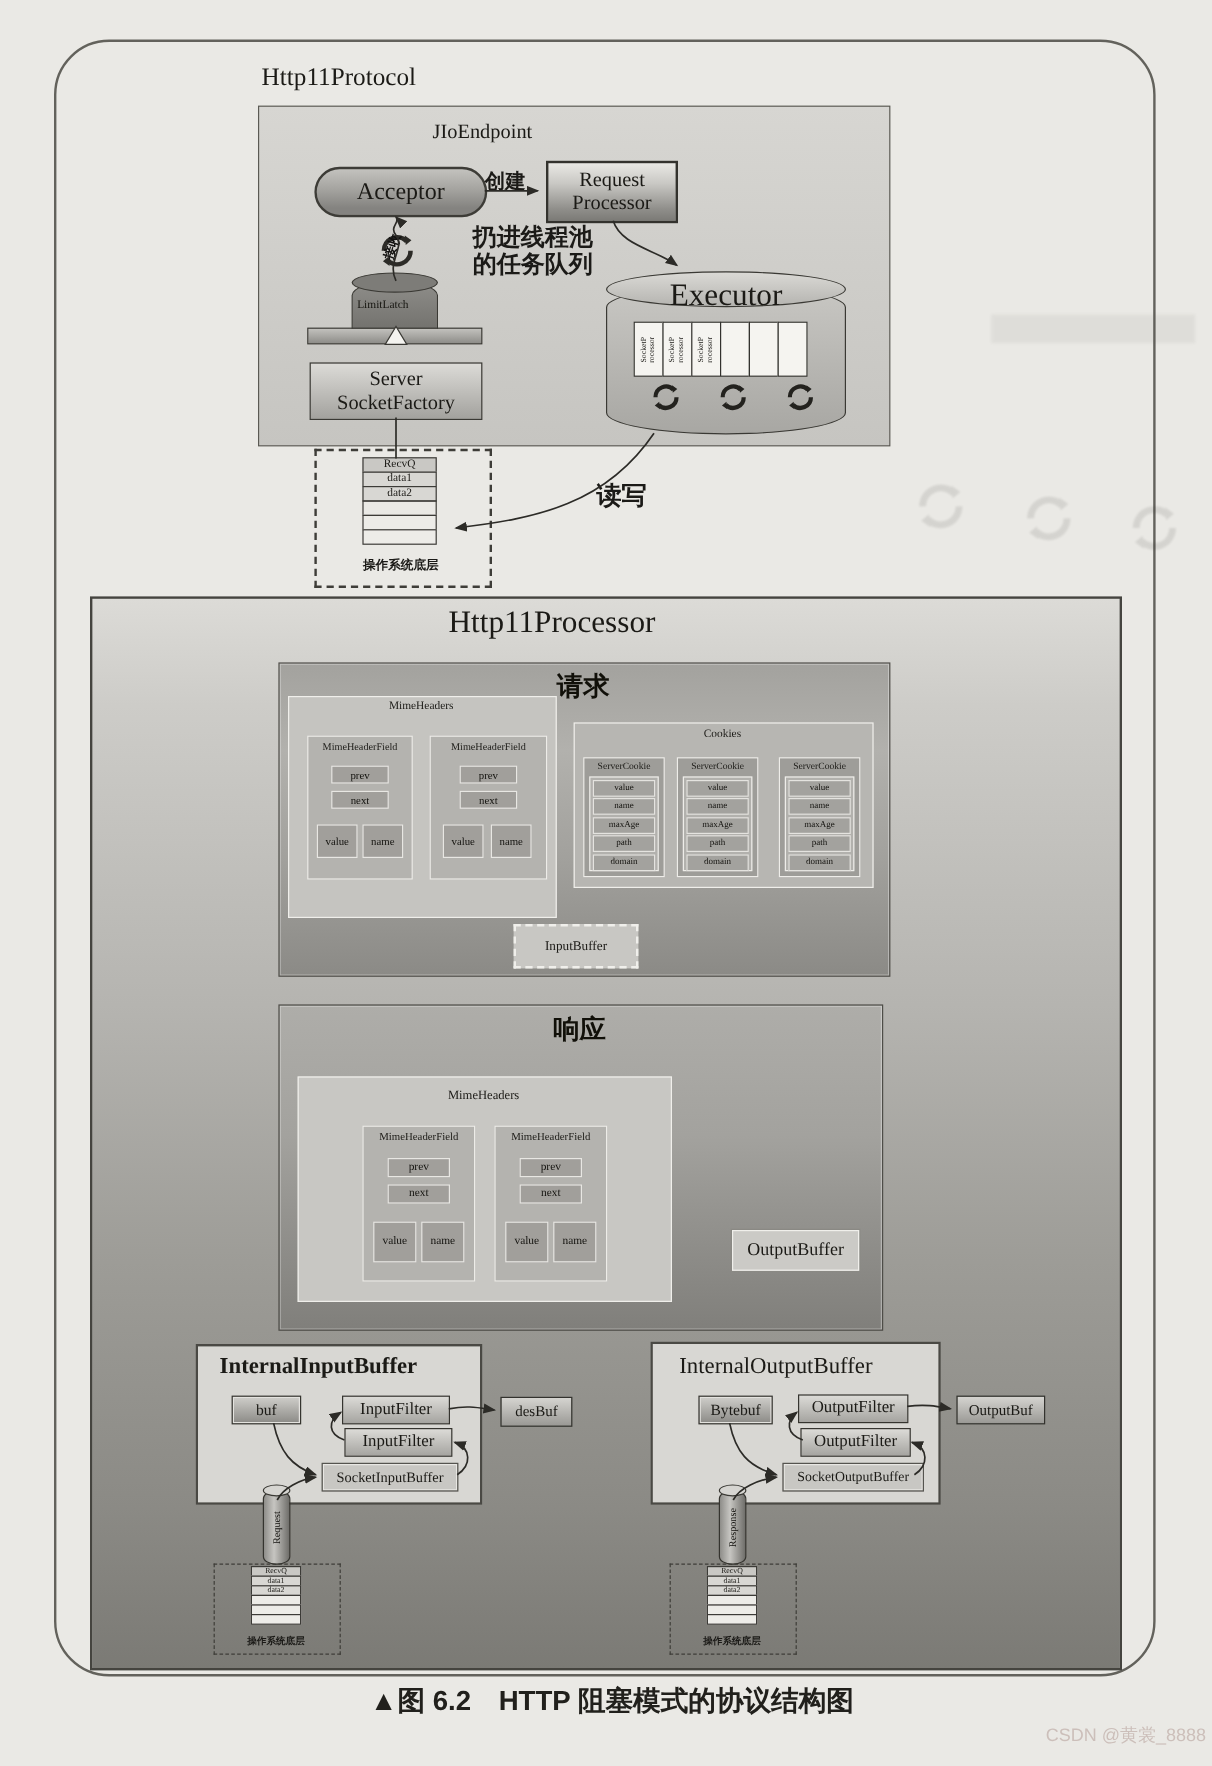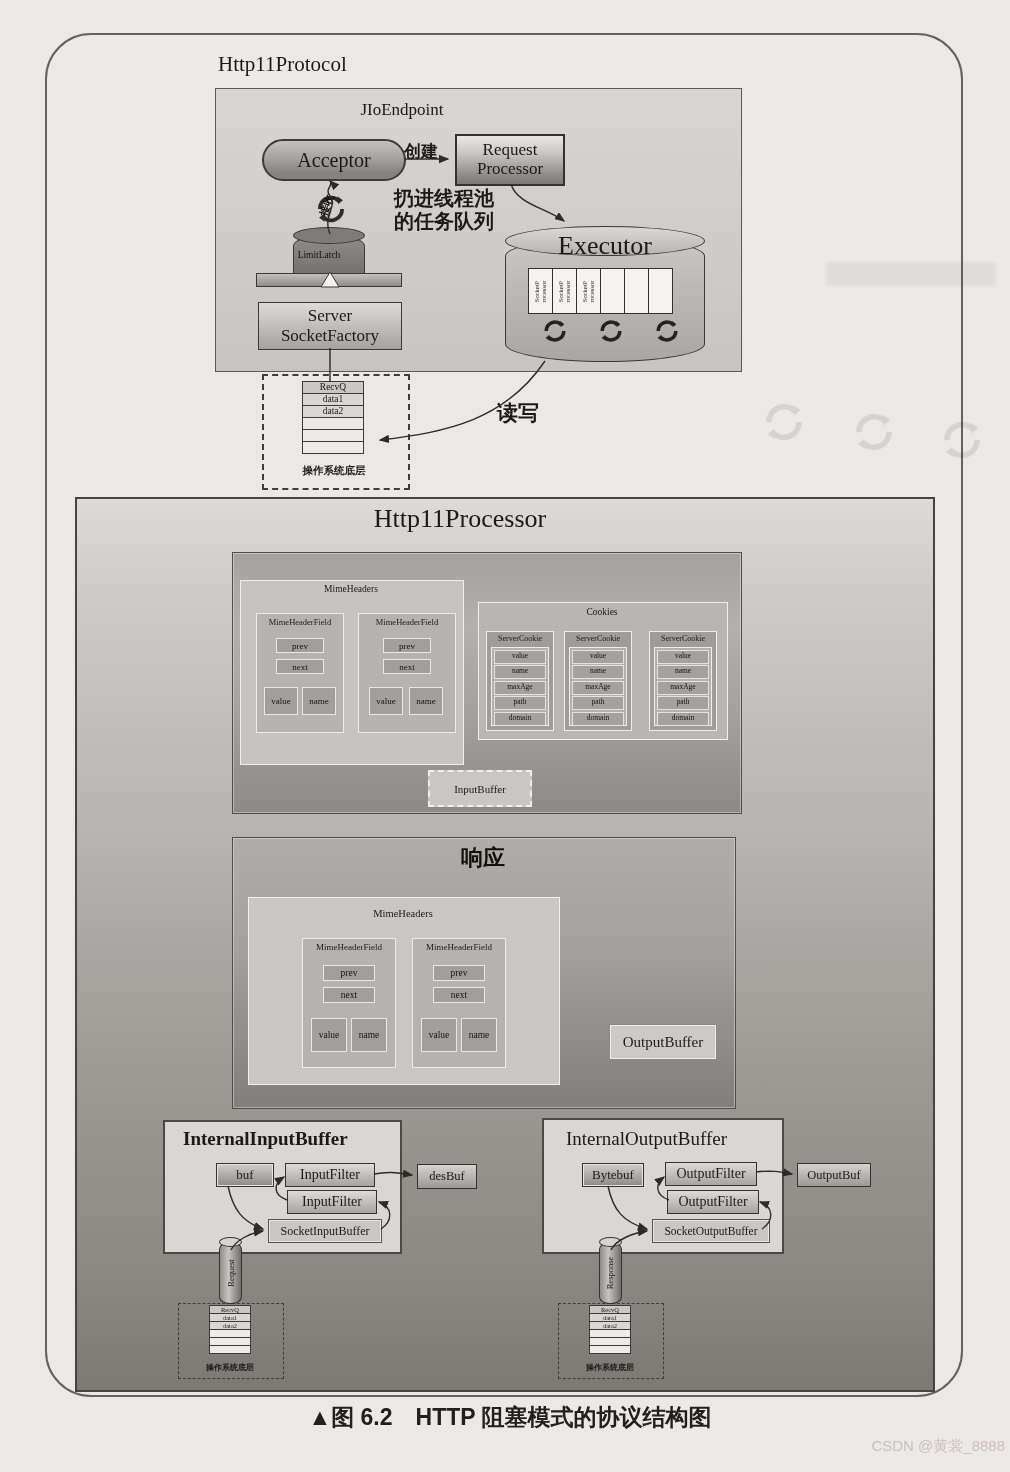--- a/index.html
+++ b/index.html
@@ -202,20 +202,21 @@
     <div class="ostable-row" style="height:13px;font-size:9.5px;background:#edece8;"></div>
   </div>
   <div class="abs cn" style="left:266px;top:464px;width:136px;text-align:center;font-size:10.5px;font-weight:600;">操作系统底层</div>
 
   <div class="abs cn" style="left:497px;top:399px;font-size:21px;">读写</div>
 
   <div class="abs bigbox"></div>
   <div class="abs" style="left:260px;top:504px;width:400px;text-align:center;font-size:26px;">Http11Processor</div>
 
   <div class="abs panel-dark req" style="left:232px;top:552px;width:508px;height:260px;"></div>
+  <div class="abs cn" style="left:232px;top:557px;width:508px;text-align:center;font-size:22px;color:#111009;">请求</div>
 
   <div class="abs litepanel mh" style="left:240px;top:580px;width:222px;height:183px;"></div>
   <div class="abs" style="left:240px;top:584px;width:222px;text-align:center;font-size:9.5px;">MimeHeaders</div>
 
   <div class="abs mhf" style="left:256px;top:613px;width:86px;height:118px;">
     <div style="text-align:center;font-size:8.5px;margin-top:3px;">MimeHeaderField</div>
     <div class="bar center" style="position:absolute;left:19px;top:24px;width:46px;height:13px;font-size:9px;">prev</div>
     <div class="bar center" style="position:absolute;left:19px;top:45px;width:46px;height:13px;font-size:9px;">next</div>
     <div class="cell center" style="position:absolute;left:7px;top:73px;width:32px;height:26px;font-size:9px;">value</div>
     <div class="cell center" style="position:absolute;left:45px;top:73px;width:32px;height:26px;font-size:9px;">name</div>
@@ -288,21 +289,21 @@
     <div class="cell center" style="position:absolute;left:8px;top:79px;width:34px;height:32px;font-size:9.5px;">value</div>
     <div class="cell center" style="position:absolute;left:48px;top:79px;width:34px;height:32px;font-size:9.5px;">name</div>
   </div>
 
   <div class="abs obuf center" style="left:610px;top:1025px;width:104px;height:32px;">
     <span style="font-size:15px;">OutputBuffer</span>
   </div>
 
   <div class="abs iib" style="left:163px;top:1120px;width:235px;height:130px;"></div>
   <div class="abs" style="left:183px;top:1128px;font-size:19px;font-weight:bold;">InternalInputBuffer</div>
-  <div class="abs bufbox center" style="left:216px;top:1163px;width:56px;height:22px;">
+  <div class="abs bufbox center" style="left:193px;top:1163px;width:56px;height:22px;">
     <span style="font-size:13px;">buf</span>
   </div>
   <div class="abs filterbox center" style="left:285px;top:1163px;width:88px;height:22px;">
     <span style="font-size:14px;">InputFilter</span>
   </div>
   <div class="abs filterbox center" style="left:287px;top:1190px;width:88px;height:22px;">
     <span style="font-size:14px;">InputFilter</span>
   </div>
   <div class="abs sibbox center" style="left:268px;top:1219px;width:112px;height:22px;">
     <span style="font-size:12px;">SocketInputBuffer</span>

